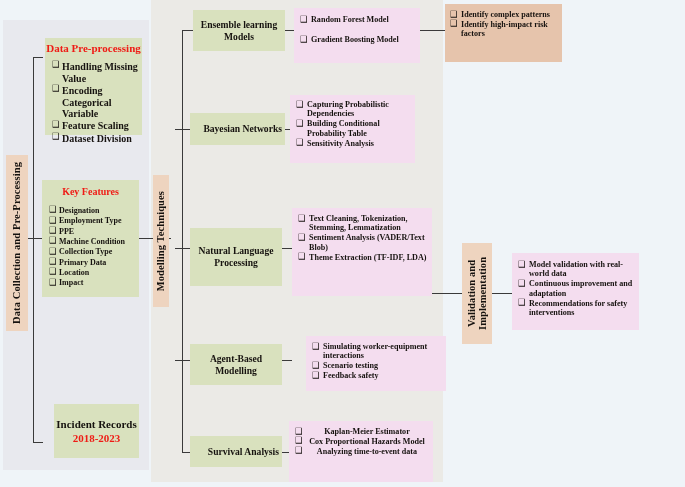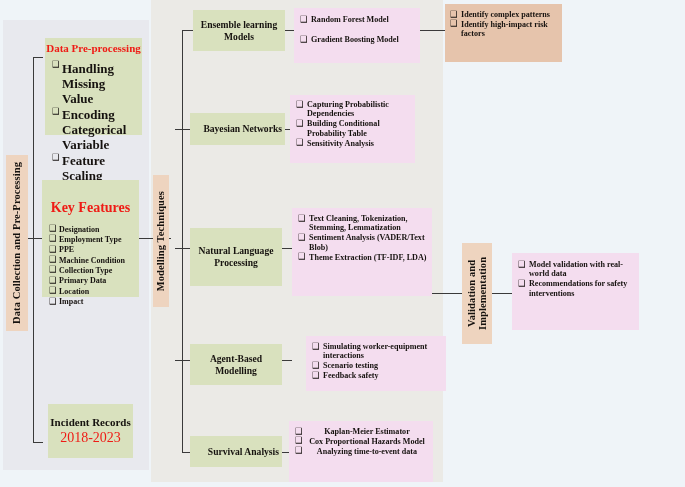--- a/index.html
+++ b/index.html
@@ -64,31 +64,31 @@
     position: absolute; left: 0; top: -0.5px;
     font-size: 8.5px;
     font-family: "DejaVu Sans", sans-serif;
     font-weight: normal;
   }
 
   
   .b-preprocessing { left: 45px; top: 38px; width: 97px; height: 97px; }
   .b-preprocessing .box-title { font-size: 11px; padding-top: 4px; }
   .b-preprocessing .bullets { margin: 6px 4px 0 7px; }
-  .b-preprocessing .bullets li { font-size: 13px; padding-left: 10px; }
+  .b-preprocessing .bullets li { font-size: 10px; padding-left: 10px; }
 
   .b-keyfeatures { left: 42px; top: 180px; width: 97px; height: 117px; }
-  .b-keyfeatures .box-title { font-size: 14px; padding-top: 20px; }
+  .b-keyfeatures .box-title { font-size: 10px; padding-top: 6px; }
   .b-keyfeatures .bullets { margin: 8px 4px 0 7px; }
   .b-keyfeatures .bullets li { font-size: 8px; padding-left: 10px; margin-bottom: 1px; }
 
-  .b-incident { left: 48px; top: 404px; width: 85px; height: 54px;
+  .b-incident { left: 54px; top: 404px; width: 85px; height: 54px;
                 display: flex; flex-direction: column; align-items: center; justify-content: center; }
   .b-incident .ttl  { font-size: 11px; font-weight: bold; line-height: 1.25; text-align: center; color: #16120f; }
-  .b-incident .yrs  { font-size: 14px; font-weight: normal; color: #ef1b15; margin-top: 1px; }
+  .b-incident .yrs  { font-size: 11px; font-weight: bold; color: #ef1b15; margin-top: 1px; }
 
   
   .tech { display: flex; align-items: center; justify-content: flex-end; text-align: center; }
   .tech span { font-size: 9.6px; font-weight: bold; line-height: 1.22; color: #16120f; padding: 0 3px; }
 
   .t-ensemble { left: 193px; top: 10px;  width: 92px; height: 41px; }
   .t-bayesian { left: 190px; top: 113px; width: 95px; height: 32px; }
   .t-nlp      { left: 190px; top: 228px; width: 92px; height: 58px; }
   .t-agent    { left: 190px; top: 344px; width: 92px; height: 41px; }
   .t-survival { left: 190px; top: 436px; width: 92px; height: 31px; }
@@ -258,17 +258,18 @@
   <div class="box box-peach det d-outcome">
     <ul class="bullets">
       <li>Identify complex patterns</li>
       <li>Identify high-impact risk factors</li>
     </ul>
   </div>
 
   <div class="box box-pink det d-validation">
     <ul class="bullets">
       <li>Model validation with real-world data</li>
+      <li>Continuous improvement and adaptation</li>
       <li>Recommendations for safety interventions</li>
     </ul>
   </div>
 
 </div>
 
 </body></html>

